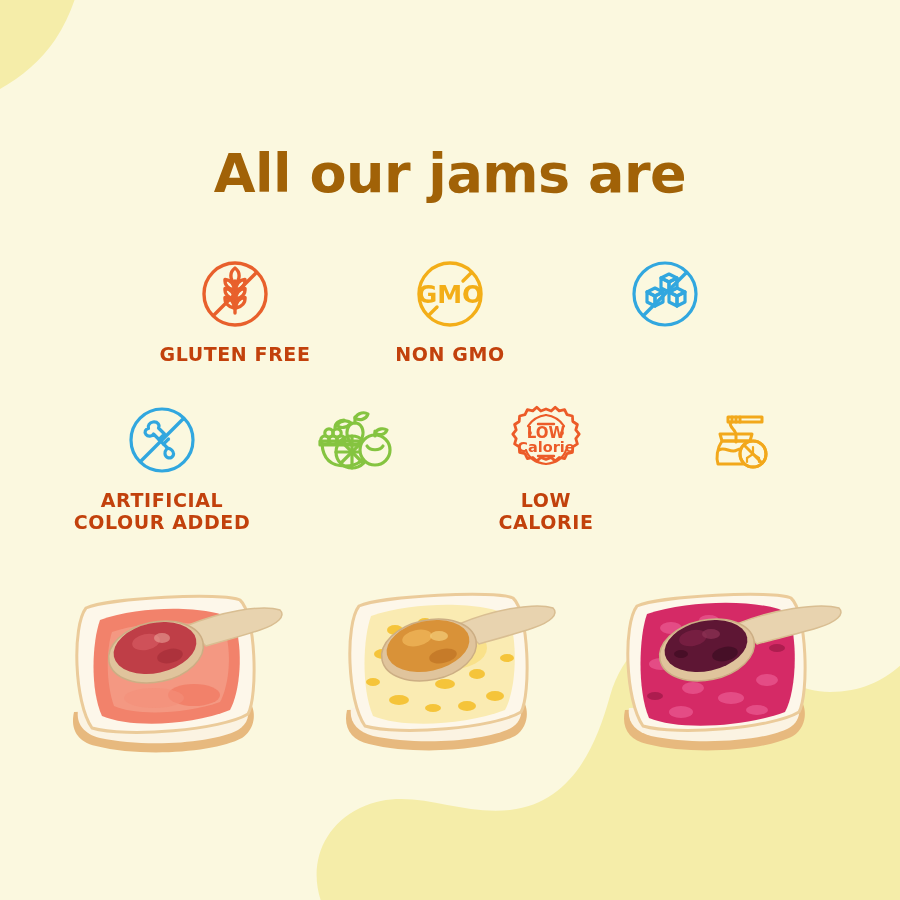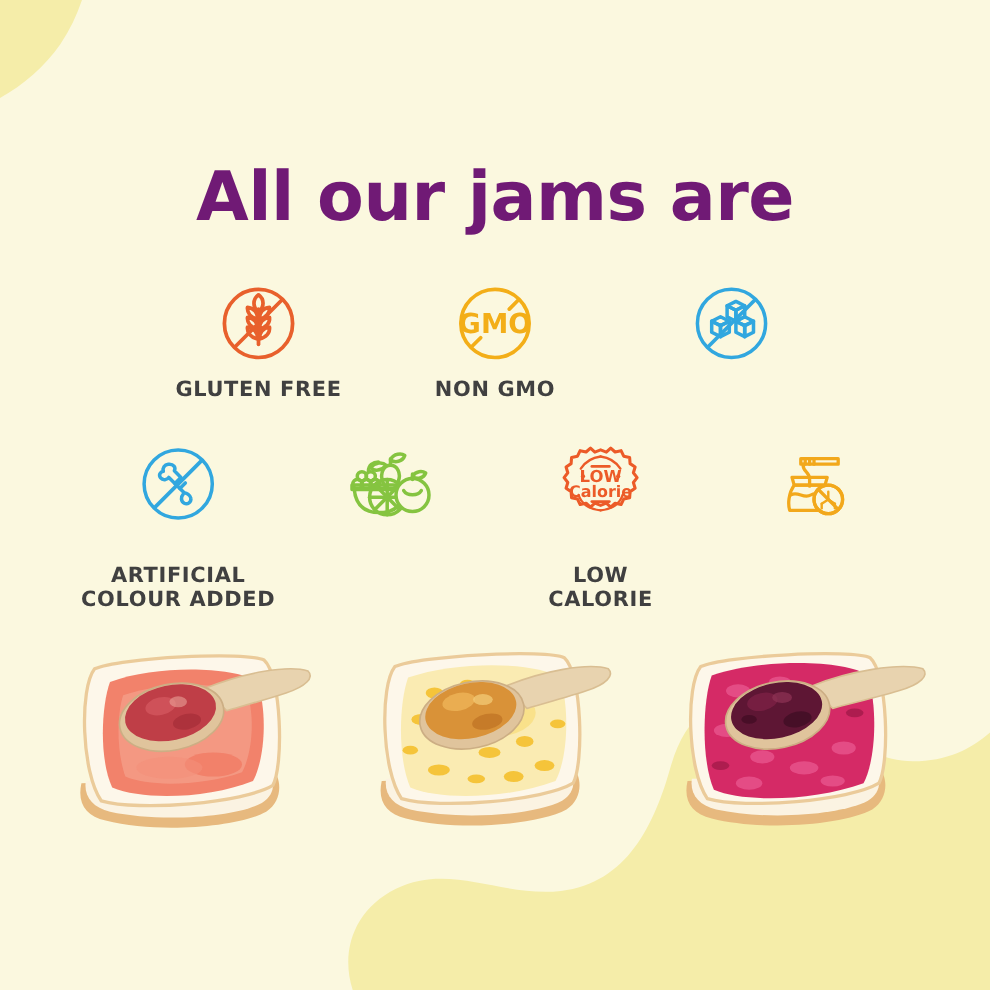--- a/index.html
+++ b/index.html
@@ -15,59 +15,59 @@
   }
   .blob { position: absolute; pointer-events: none; }
   #blob-top-left  { top: -170px; left: -205px; width: 520px; height: 430px; }
   #blob-bottom-right { bottom: -20px; right: -30px; width: 720px; height: 290px; }
 
   
   #title {
     position: absolute;
     top: 142px; left: 0; width: 900px;
     text-align: center;
-    font-size: 62px;
+    font-size: 54px;
     font-weight: bold;
     letter-spacing: -0.5px;
-    color: #701a75;
+    color: #a16207;
     font-family: "DejaVu Sans", sans-serif;
   }
 
   
   .badge-row {
     position: absolute;
     left: 0; width: 900px;
     display: flex;
     justify-content: center;
   }
   #row-1 { top: 250px; }
   #row-2 { top: 396px; }
 
   .badge {
     display: flex;
     flex-direction: column;
     align-items: center;
     text-align: center;
   }
   #row-1 .badge { width: 215px; }
-  #row-2 .badge { width: 192px; gap: 23px; }
+  #row-2 .badge { width: 192px; }
 
   .badge-icon {
     height: 84px;
     display: flex;
     align-items: flex-end;
     justify-content: center;
   }
   .badge-label {
     margin-top: 9px;
     font-size: 19px;
     font-weight: bold;
     letter-spacing: 0.6px;
     line-height: 1.18;
-    color: #404040;
+    color: #c2410c;
     white-space: pre-line;
     font-family: "DejaVu Sans", sans-serif;
   }
 
   
   #toast-row {
     position: absolute;
     top: 570px; left: 0; width: 900px; height: 200px;
   }
   .toast { position: absolute; }

